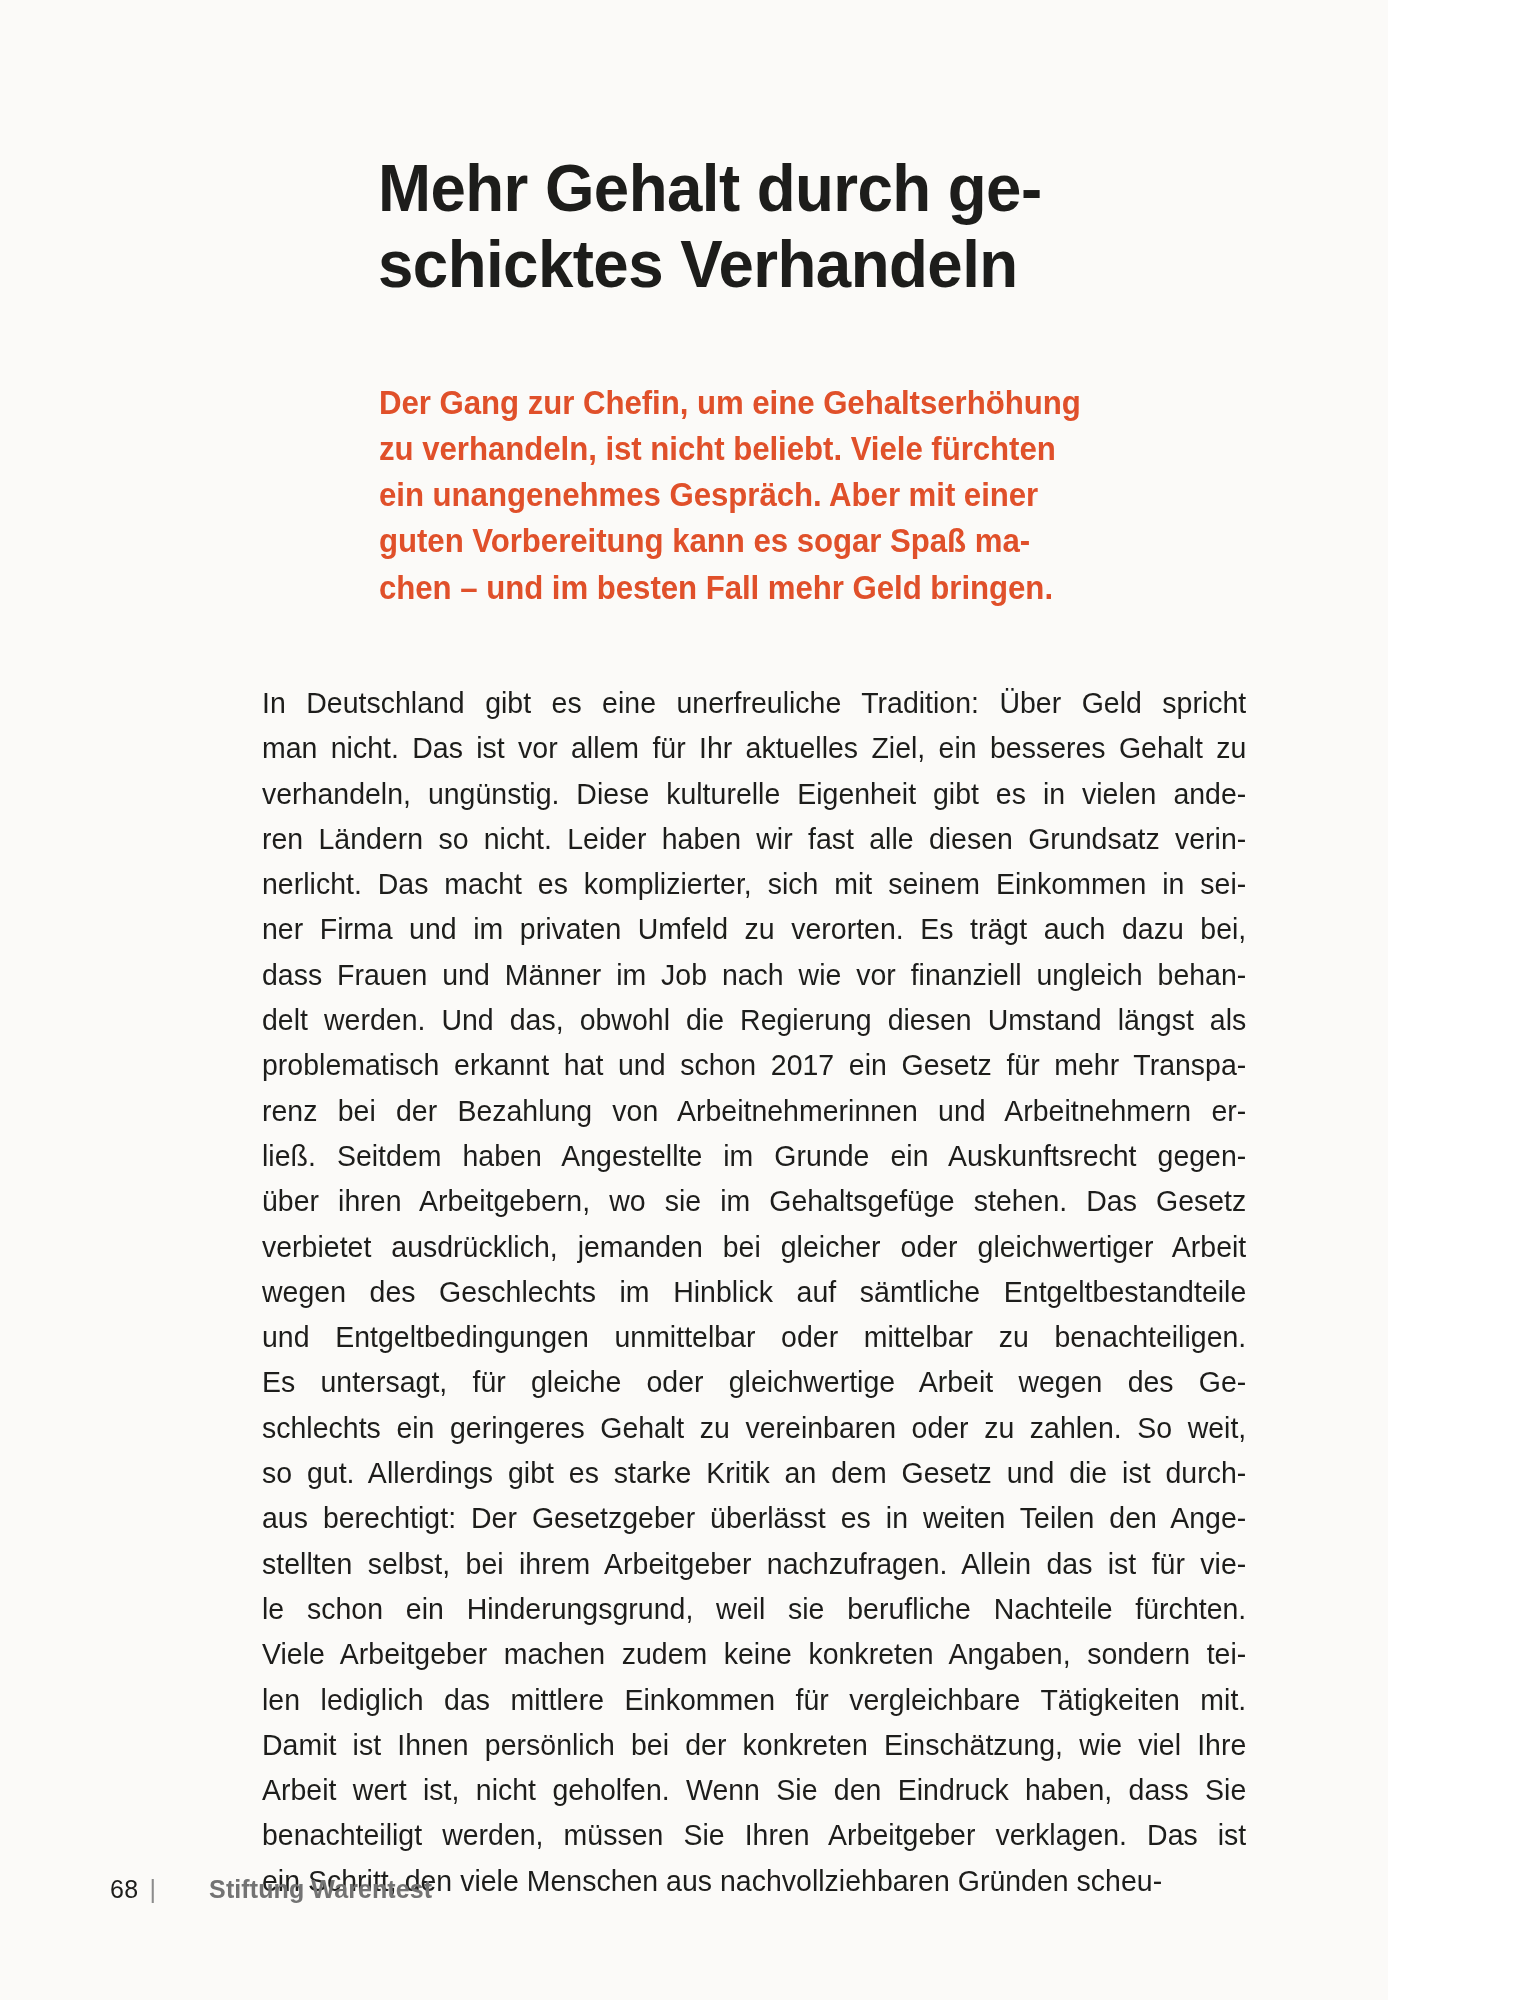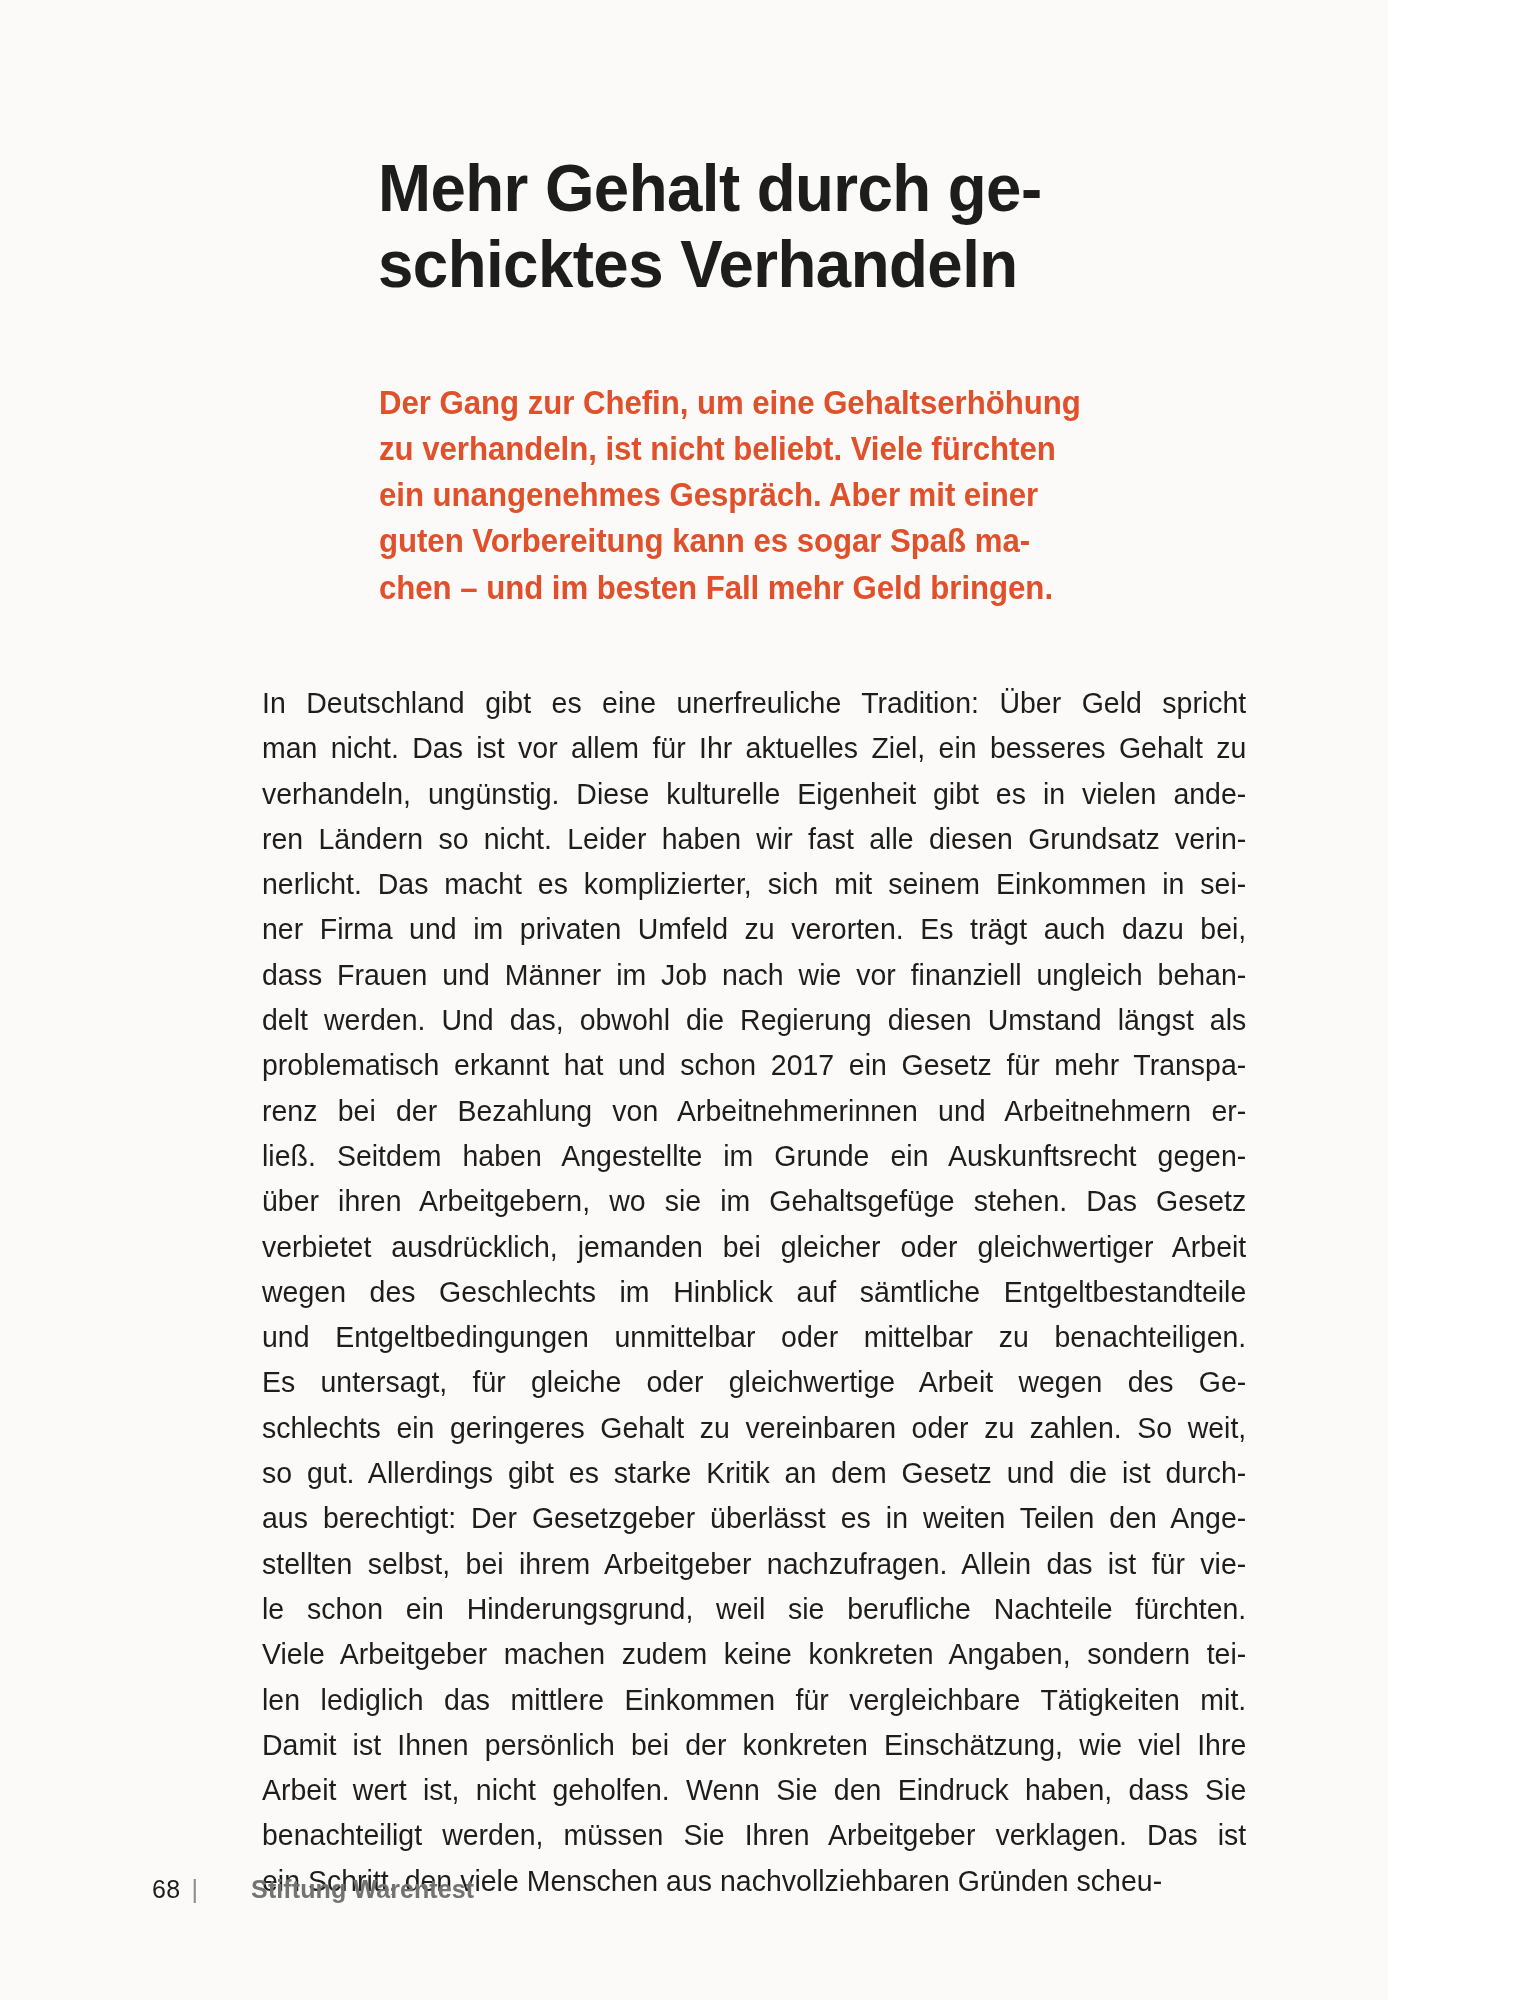--- a/index.html
+++ b/index.html
@@ -97,21 +97,20 @@
     align-items: baseline;
     gap: 0;
     font-family: "Liberation Sans Narrow", "Liberation Sans", "DejaVu Sans Condensed", sans-serif;
     font-size: 25px;
     line-height: 1;
   }
   .footer .pagenum {
     color: #1d1d1b;
     font-weight: 400;
     letter-spacing: 0.4px;
-    margin-left: 42px;
   }
   .footer .sep {
     color: #8c8c8c;
     font-weight: 400;
     padding: 0 11px;
   }
   .footer .brand {
     color: #e0502a;
     font-weight: 700;
     letter-spacing: 0.1px;

